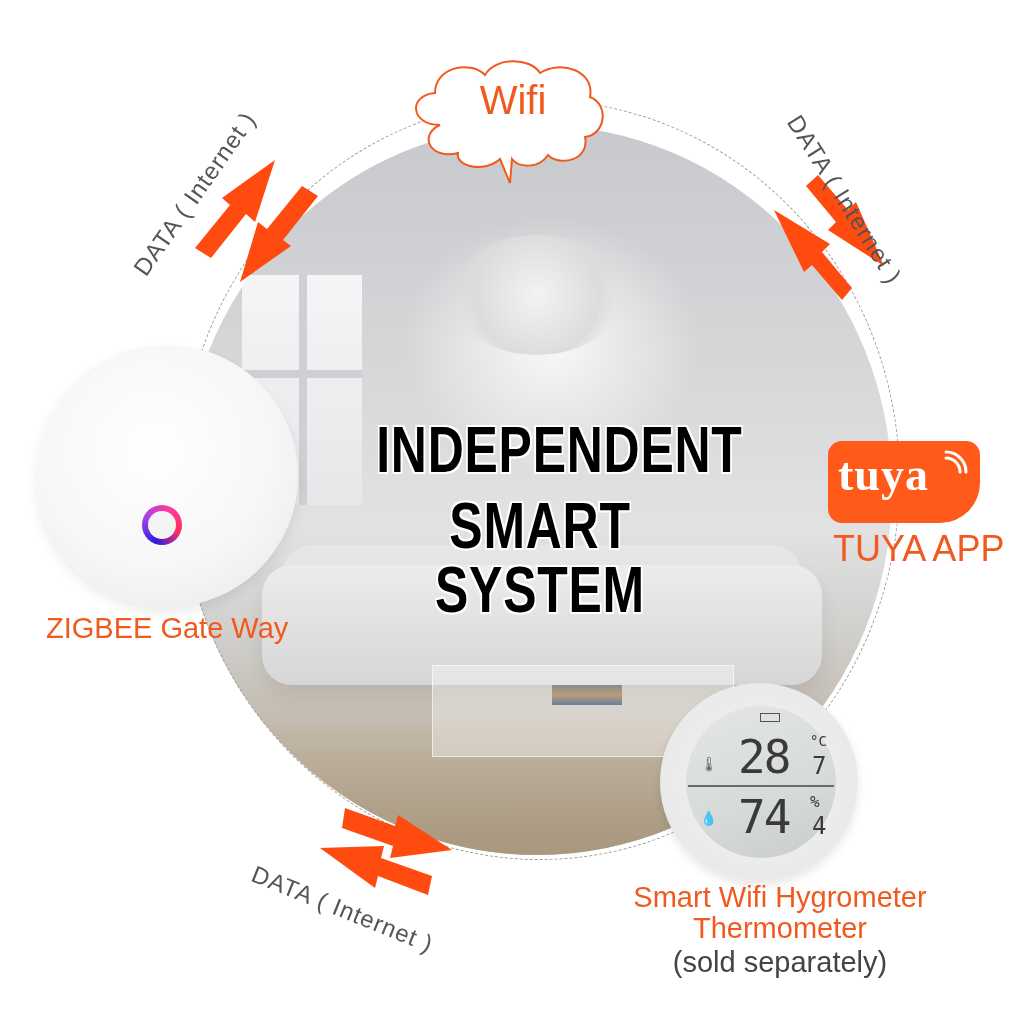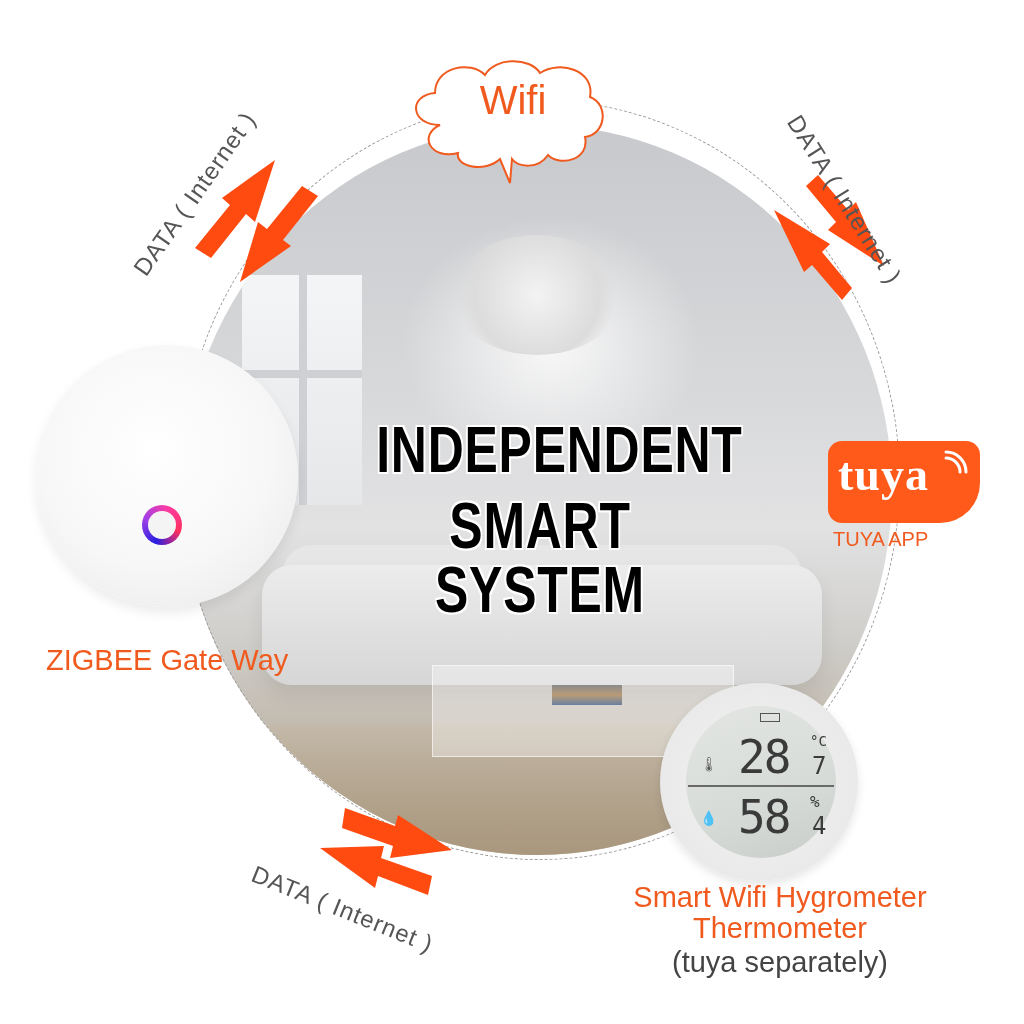--- a/index.html
+++ b/index.html
@@ -40,26 +40,26 @@
   .dl-tr { left:805px; top:110px; transform:rotate(58deg); transform-origin:left top; }
   .dl-b { left:258px; top:860px; transform:rotate(22deg); transform-origin:left top; }
 
   
   .gateway { left:36px; top:345px; width:262px; height:262px; border-radius:50%;
     background:radial-gradient(circle at 45% 40%, #ffffff 0%, #f7f7f7 55%, #ececec 85%, #e2e2e2 100%);
     box-shadow: 0 6px 12px rgba(0,0,0,0.08); }
   .gateway-ring { left:142px; top:505px; width:40px; height:40px; border-radius:50%;
     background:conic-gradient(from 200deg,#2a1ee0,#a040e8,#ff3aa0,#ff3060,#2a1ee0); }
   .gateway-ring:after { content:""; position:absolute; left:6px; top:6px; width:28px; height:28px; border-radius:50%; background:#f4f4f4; }
-  .gateway-label { left:46px; top:644px; color:#f05a1e; font-size:29px; white-space:nowrap;text-align:right; }
+  .gateway-label { left:46px; top:612px; color:#f05a1e; font-size:29px; white-space:nowrap;text-align:right; }
 
   
   .tuya-logo { left:828px; top:441px; width:152px; height:82px; background:#ff5a1a; border-radius:14px 14px 40px 14px; }
   .tuya-text { left:838px; top:448px; color:#fff; font-size:46px; font-weight:700; letter-spacing:1px; font-family:Liberation Serif, serif; }
-  .tuya-app { left:833px; top:528px; color:#f05a1e; font-size:20px; white-space:nowrap; }
+  .tuya-app { left:833px; top:528px; color:#f05a1e; font-size:36px; white-space:nowrap; }
 
   
   .hygro { left:660px; top:683px; width:198px; height:198px; border-radius:50%; background:radial-gradient(circle,#f4f4f4 0%,#e8e8e8 80%,#d8d8d8 100%); box-shadow:0 4px 10px rgba(0,0,0,0.1); }
   .hygro-screen { left:686px; top:706px; width:150px; height:152px; border-radius:50%; background:linear-gradient(160deg,#e3e6e3 0%,#d7dbd7 60%,#c9cdca 100%); overflow:hidden; }
   .hygro-div { left:688px; top:785px; width:146px; height:1.5px; background:#6a6a6a; }
   .lcd { font-family:"DejaVu Sans Mono", monospace; color:#3a3a3a;margin-left:20px; }
   .temp-val { left:718px; top:730px; font-size:46px; font-weight:300; letter-spacing:-2px; }
   .hum-val { left:718px; top:790px; font-size:46px; font-weight:300; letter-spacing:-2px; }
   .unit-c { left:790px; top:733px; font-size:14px; }
   .unit-pct { left:790px; top:792px; font-size:16px; }
@@ -139,21 +139,21 @@
 
 <div class="abs hygro"></div>
 <div class="abs hygro-screen"></div>
 <div class="abs hygro-div"></div>
 <div class="abs batt"></div>
 <div class="abs therm-icon">🌡</div>
 <div class="abs drop-icon">💧</div>
 <div class="abs lcd temp-val">28</div>
 <div class="abs lcd unit-c">°C</div>
 <div class="abs lcd dec-t">7</div>
-<div class="abs lcd hum-val">58</div>
+<div class="abs lcd hum-val">74</div>
 <div class="abs lcd unit-pct">%</div>
 <div class="abs lcd dec-h">4</div>
 
 <div class="abs hygro-title">
   <div>Smart Wifi Hygrometer</div>
   <div>Thermometer</div>
 </div>
-<div class="abs hygro-note">(tuya separately)</div>
+<div class="abs hygro-note">(sold separately)</div>
 
 </body></html>

